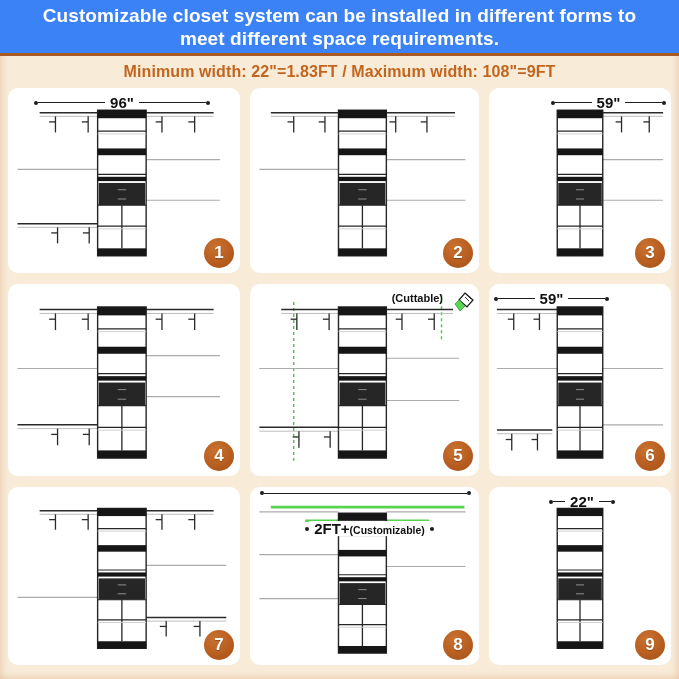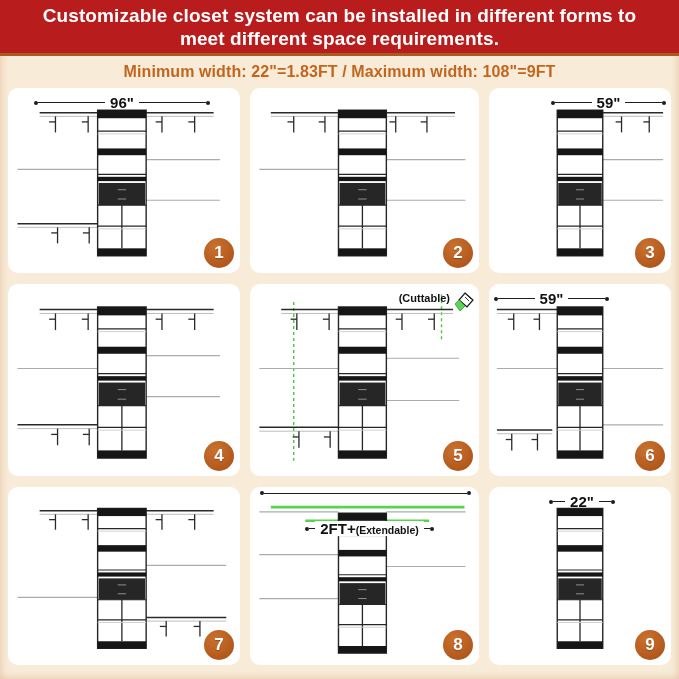--- a/index.html
+++ b/index.html
@@ -5,21 +5,21 @@
   html,body{margin:0;padding:0;}
   body{
     width:679px;height:679px;position:relative;overflow:hidden;
     background:#f8ecd9;
     font-family:"Liberation Sans","DejaVu Sans",sans-serif;
     box-shadow:inset 0 0 8px rgba(193,106,48,.35);
   }
   
   .header{
     height:53px;display:flex;align-items:center;justify-content:center;
-    background:#b91c1c;border-bottom:3px solid #a85a22;
+    background:#3b82f6;border-bottom:3px solid #a85a22;
   }
   .header .t{
     color:#ffffff;font-weight:700;font-size:19px;line-height:23px;
     text-align:center;max-width:600px;letter-spacing:.1px;
   }
   .subtitle-row{height:32px;display:flex;align-items:center;justify-content:center;}
   .subtitle{color:#c2661f;font-weight:700;font-size:16px;letter-spacing:.1px;}
   
   .grid{
     display:grid;padding:0 8px;
@@ -39,21 +39,21 @@
   .dim{position:absolute;display:flex;align-items:center;color:#111;font-weight:700;z-index:3;}
   .dim .ln{flex:1;height:0;border-top:1.7px solid #1d1d1d;}
   .dim .dot{width:4px;height:4px;background:#1d1d1d;border-radius:50%;flex:none;}
   .dim .txt{padding:0 5px;font-size:15px;white-space:nowrap;line-height:1;}
   .dim .note{font-size:10.5px;font-weight:700;}
   .dim.big .txt{font-size:18px;}
   .dim.sub .txt{background:#fff;font-size:15px;}
   
   .cuttable{
     position:absolute;top:8px;right:4px;z-index:3;
-    display:flex;align-items:flex-start;gap:3px;
+    display:flex;align-items:flex-start;gap:10px;
     color:#111;font-weight:700;font-size:11px;
   }
   
   .badge{
     position:absolute;right:6px;bottom:5px;width:30px;height:30px;border-radius:50%;
     background:radial-gradient(circle at 38% 30%,#c9722f 0%,#b45a1e 65%,#a85118 100%);
     color:#fff;font-weight:700;font-size:17px;line-height:30px;text-align:center;
     text-shadow:0 1px 1px rgba(0,0,0,.25);z-index:4;
   }
 </style>
@@ -259,21 +259,21 @@
   <div class="panel">
     <div class="dim big" style="top:4px;left:10px;right:8px">
       <span class="dot"></span>
         <span class="ln"></span>
       <span class="ln"></span>
         <span class="dot"></span>
     </div>
     <div class="dim sub" style="top:34px;left:55px;right:45px">
       <span class="dot"></span>
         <span class="ln"></span>
-      <span class="txt"><span>2FT+</span><span class="note">(Extendable)</span></span>
+      <span class="txt"><span>2FT+</span><span class="note">(Customizable)</span></span>
       <span class="ln"></span>
         <span class="dot"></span>
     </div>
     <svg class="closet" viewBox="0 0 220 150" preserveAspectRatio="none">
       <line class="gr" x1="20" y1="17" x2="206" y2="17"></line>
       <line class="gr" x1="53" y1="28.5" x2="172" y2="28.5"></line>
       <line class="g2" x1="9" y1="21" x2="85" y2="21"></line>
         <line class="g2" x1="131" y1="21" x2="207" y2="21"></line>
       <line class="g2" x1="9" y1="57" x2="85" y2="57"></line>
       <line class="g2" x1="9" y1="94" x2="85" y2="94"></line>

